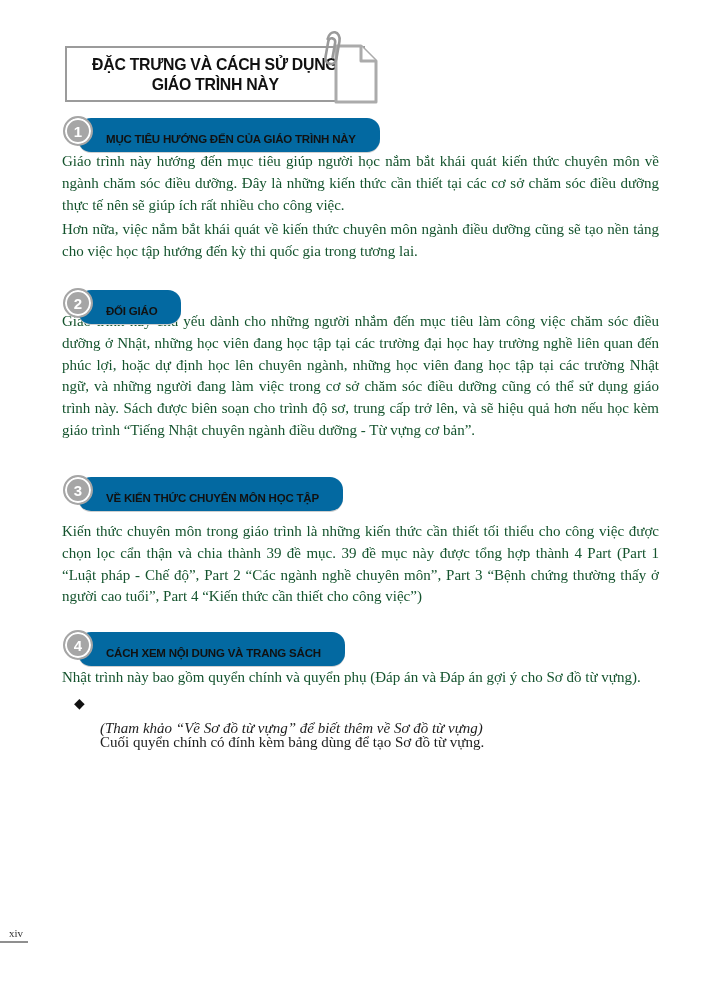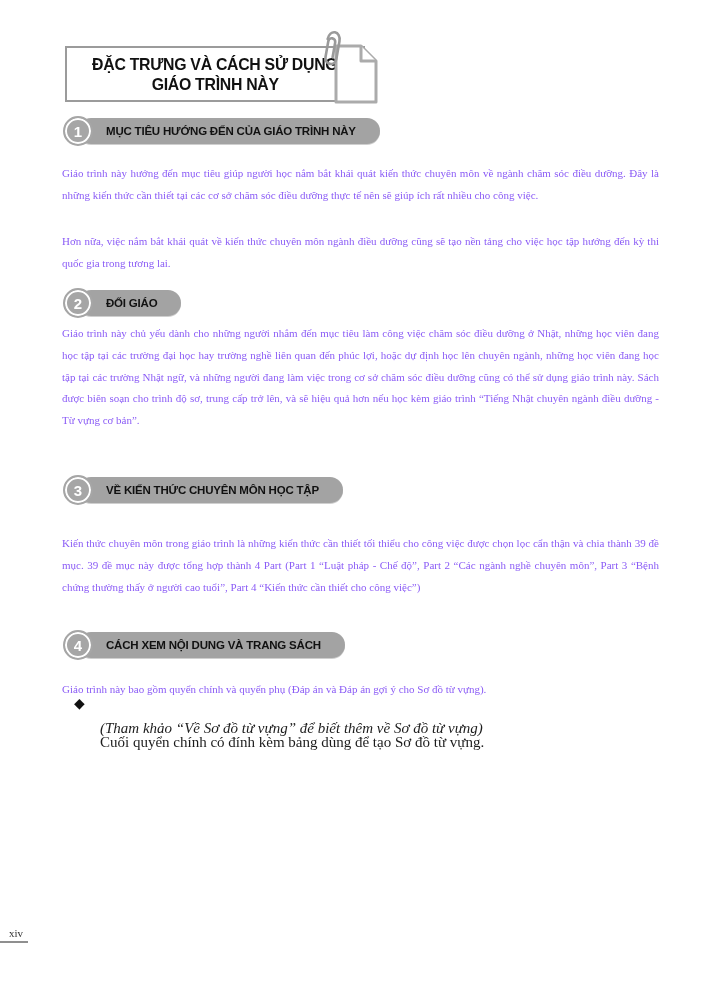--- a/index.html
+++ b/index.html
@@ -18,38 +18,38 @@
     font-weight:700;font-size:16.5px;line-height:20px;color:#111111;
     letter-spacing:-0.3px;transform:scaleX(0.96);white-space:nowrap;
   }
   .note-icon{position:absolute;left:318px;top:30px;width:62px;height:74px;z-index:5;}
   .note-icon .page-svg{position:absolute;left:16px;top:14px;}
   .note-icon .clip-svg{position:absolute;left:2px;top:0px;transform:rotate(10deg);}
   
   .badge{position:absolute;left:63px;height:30px;z-index:2;}
   .badge .pill{
     position:absolute;left:15px;top:2px;height:26px;line-height:26px;
-    background:#a3a3a3;border-radius:13px;padding:0 24px 0 28px;
+    background:#0369a1;border-radius:13px;padding:8px 24px 0 28px;
     font-family:"Liberation Sans","DejaVu Sans",sans-serif;
     font-weight:700;font-size:11.5px;color:#111111;letter-spacing:-0.2px;
     white-space:nowrap;box-shadow:0 1px 0 #cfcfcf;
   }
   .badge .circle{
     position:absolute;left:0;top:0;width:30px;height:30px;border-radius:50%;
     background:#a6a6a6;border:2px solid #a6a6a6;box-sizing:border-box;
     box-shadow:inset 0 0 0 2px #ffffff;
     display:flex;align-items:center;justify-content:center;
     font-family:"Liberation Sans","DejaVu Sans",sans-serif;
     font-weight:700;font-size:15px;color:#ffffff;
   }
   .b1{top:116px}.b2{top:288px}.b3{top:475px}.b4{top:630px}
   
   .para{
     position:absolute;left:62px;width:597px;
-    font-size:11px;line-height:21.8px;text-align:justify;color:#8b5cf6;margin-top:12px;
+    font-size:15px;line-height:21.8px;text-align:justify;color:#14532d;
   }
   .p1a{top:151px}.p1b{top:219px}.p2{top:311px}.p3{top:521px}.p4{top:667px;text-align:left}
   .bullet-row{position:absolute;left:74px;top:693px;width:585px;font-size:15px;line-height:21.8px;}
   .bullet-marker{display:inline-block;width:26px;font-size:14px;color:#111111;vertical-align:top;}
   .bullet-text{display:inline-block;width:550px;margin-top:39px;}
   .bullet-note{position:absolute;left:100px;top:718px;width:559px;font-size:15px;line-height:21.8px;font-style:italic;}
   
   .pageno{position:absolute;left:9px;top:927px;font-size:11px;color:#333333;}
   .pageno-rule{position:absolute;left:0;top:941px;width:28px;height:2px;background:#8f8f8f;}
 </style>
@@ -89,21 +89,21 @@
   <div class="badge b3">
     <div class="pill">VỀ KIẾN THỨC CHUYÊN MÔN HỌC TẬP</div>
     <div class="circle">3</div>
   </div>
   <div class="para p3">Kiến thức chuyên môn trong giáo trình là những kiến thức cần thiết tối thiểu cho công việc được chọn lọc cẩn thận và chia thành 39 đề mục. 39 đề mục này được tổng hợp thành 4 Part (Part 1 “Luật pháp - Chế độ”,  Part 2 “Các ngành nghề chuyên môn”, Part 3 “Bệnh chứng thường thấy ở người cao tuổi”, Part 4 “Kiến thức cần thiết cho công việc”)</div>
 
   <div class="badge b4">
     <div class="pill">CÁCH XEM NỘI DUNG VÀ TRANG SÁCH</div>
     <div class="circle">4</div>
   </div>
-  <div class="para p4">Giáo trình này bao gồm quyển chính và quyển phụ (Đáp án và Đáp án gợi ý cho Sơ đồ từ vựng).</div>
+  <div class="para p4">Nhật trình này bao gồm quyển chính và quyển phụ (Đáp án và Đáp án gợi ý cho Sơ đồ từ vựng).</div>
   <div class="bullet-row">
     <span class="bullet-marker">◆</span><span class="bullet-text">Cuối quyển chính có đính kèm bảng dùng để tạo Sơ đồ từ vựng.</span>
   </div>
   <div class="bullet-note">(Tham khảo “Về Sơ đồ từ vựng” để biết thêm về Sơ đồ từ vựng)</div>
 
   <div class="pageno">xiv</div>
   <div class="pageno-rule"></div>
 
 </div>
 

